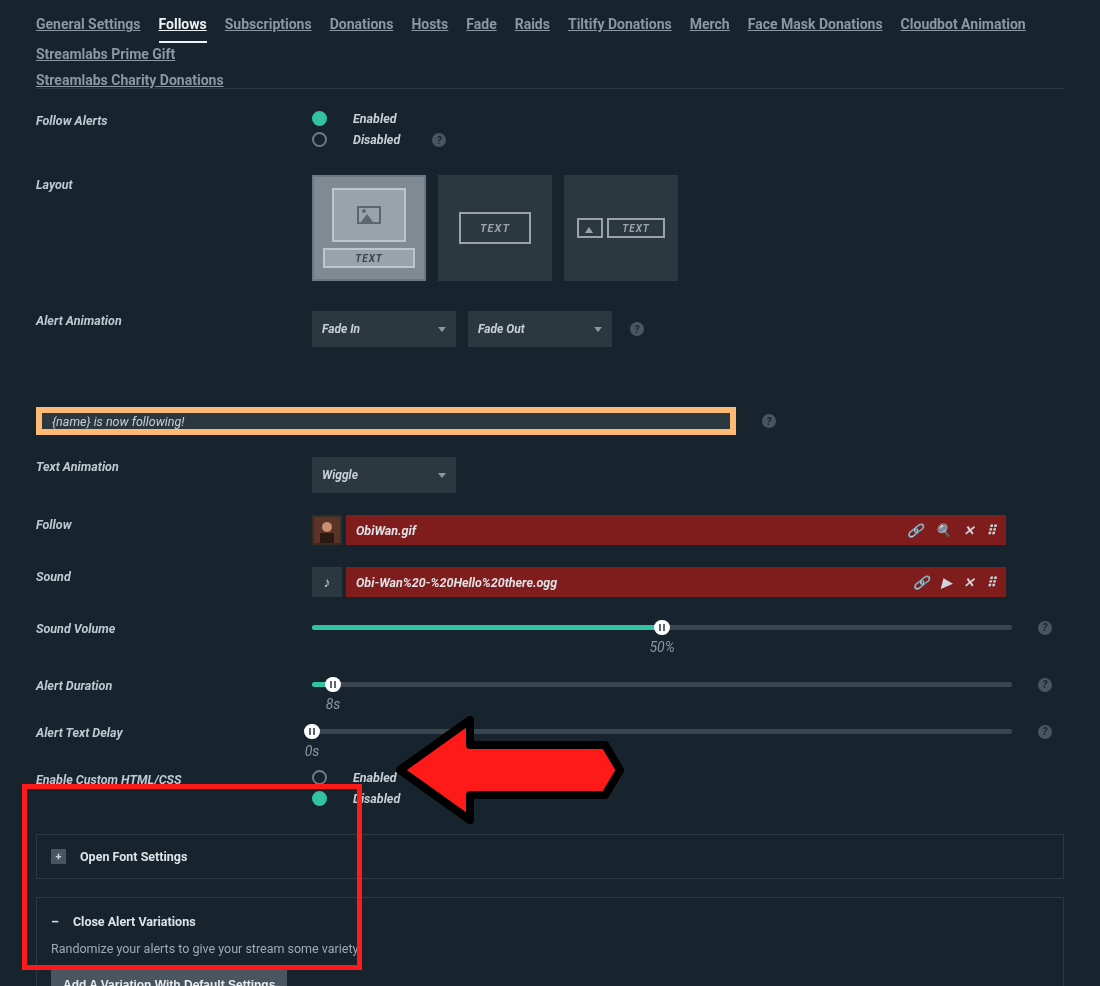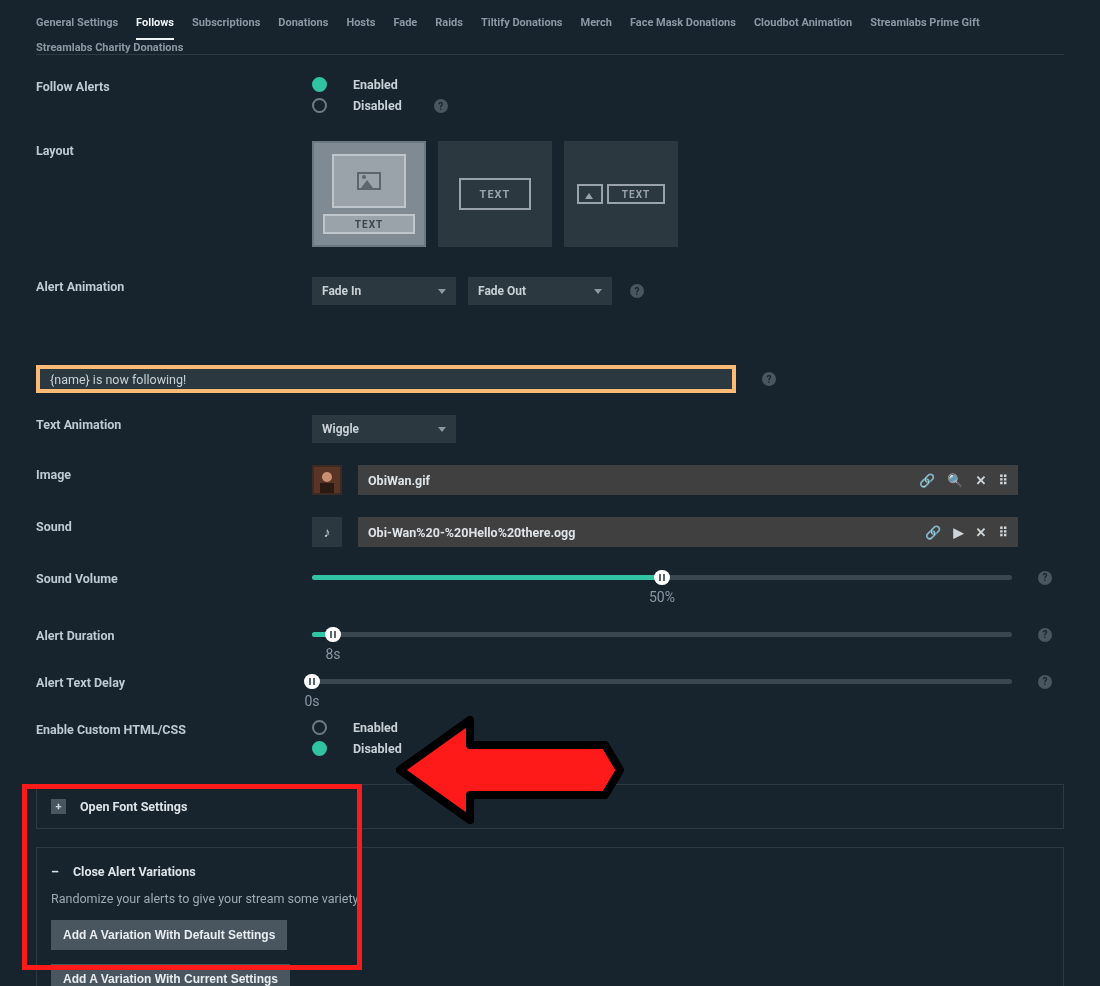--- a/index.html
+++ b/index.html
@@ -7,26 +7,26 @@
     background: #17242d;
     color: #bec9d1;
     font-family: -apple-system, "Segoe UI", Roboto, sans-serif;
     font-size: 13px;
     width: 1100px;
     height: 986px;
     overflow: hidden;
   }
   .container { padding: 8px 36px 20px 36px; }
   .tabs { display: flex; flex-wrap: wrap; gap: 0 18px; padding: 4px 0 0 0; border-bottom: 1px solid #2d3a42; }
-  .tab { font-weight: 700; font-size: 11px; color: #8a98a3; padding: 4px 0 10px 0; cursor: pointer; white-space: nowrap; }
+  .tab { font-weight: 700; font-size: 14px; color: #8a98a3; padding: 4px 0 10px 0; cursor: pointer; white-space: nowrap; text-decoration: underline; }
   .tab.active { color: #eef3f6; position: relative; }
   .tab.active::after { content:""; position:absolute; left:0; right:0; bottom:-1px; height:2px; background:#eef3f6; }
   .tab-row2 { display:block; width:100%; }
 
-  .row { display:flex; margin-top:22px; }
+  .row { display:flex; margin-top:22px;font-style:italic; }
   .label { width: 276px; flex-shrink:0; font-weight:700; font-size:12.5px; color:#bec9d1; padding-top:2px; }
   .field { flex:1; }
 
   .radio-line { display:flex; align-items:flex-end; gap:26px; margin-bottom:6px; font-weight:700; font-size:12.5px; color:#c8d0d6;}
   .radio { width:15px; height:15px; border-radius:50%; border:2px solid #6f7b84; position:relative; }
   .radio.checked { border-color:#31c3a2; background:#31c3a2; }
   .radio.checked::after{ content:""; position:absolute; inset:3px; border-radius:50%; background:#17242d; opacity:0;}
   .help { width:14px; height:14px; border-radius:50%; background:#4a565f; color:#17242d; font-size:10px; display:inline-flex; align-items:center; justify-content:center; font-weight:700; margin-left:6px;}
 
   .layouts { display:flex; gap:12px; }
@@ -41,32 +41,32 @@
   .mini-img::after{content:""; position:absolute; left:4px; bottom:2px; width:0; height:0; border-left:6px solid transparent; border-right:6px solid transparent; border-bottom:8px solid #5b666e;}
   .mini-dot{position:absolute; top:3px; left:5px; width:4px; height:4px; border-radius:50%; background:#5b666e;}
 
   .layout-b .txt-only{ width:72px; height:32px; border:2px solid #9aa3aa; display:flex; align-items:center; justify-content:center; font-size:11px; font-weight:700; color:#9aa3aa; letter-spacing:1px;}
   .layout-c-inner{ display:flex; gap:4px; align-items:center;}
   .layout-c-inner .mini-box{ width:26px; height:20px; border:2px solid #9aa3aa; display:flex; align-items:center; justify-content:center;}
   .layout-c-inner .mini-box .m{ width:14px; height:10px; position:relative;}
   .layout-c-inner .mini-box .m::after{content:"";position:absolute;left:2px;bottom:0;border-left:4px solid transparent;border-right:4px solid transparent;border-bottom:6px solid #9aa3aa;}
   .layout-c-inner .side-txt{ width:58px; height:20px; border:2px solid #9aa3aa; display:flex; align-items:center; justify-content:center; font-size:10px; font-weight:700; color:#9aa3aa; letter-spacing:1px;}
 
-  .select { background:#2b3840; height:28px; display:flex; align-items:center; justify-content:space-between; padding:0 10px; font-weight:700; font-size:12px; color:#c8d0d6; cursor:pointer;text-align:right;}
+  .select { background:#2b3840; height:36px; display:flex; align-items:center; justify-content:space-between; padding:0 10px; font-weight:700; font-size:12px; color:#c8d0d6; cursor:pointer;text-align:right;}
   .select .caret{ width:0;height:0;border-left:4px solid transparent;border-right:4px solid transparent;border-top:5px solid #8a98a3;}
   .anim-row{ display:flex; gap:12px; align-items:center;}
   .anim-row .select{ width:144px; }
 
-  .input-full{ background:#2b3840; border:4px solid #fdba74; height:28px; width:700px; padding:0 10px; color:#c8d0d6; font-size:12.5px; display:flex; align-items:center;}
+  .input-full{ background:#2b3840; border:6px solid #fdba74; height:28px; width:700px; padding:0 10px; color:#c8d0d6; font-size:12.5px; display:flex; align-items:center;}
   .input-wrap{ display:flex; align-items:center; gap:12px;}
 
   .media-row{ display:flex; align-items:center; gap:0;}
   .media-thumb{ width:30px; height:30px; background:#3a2a22; display:flex; align-items:center; justify-content:center; }
   .media-thumb.sound{ background:#2b3840; color:#cfd6db; font-size:14px;}
-  .media-bar{ flex:1; max-width:660px; background:#404040; height:30px; display:flex; align-items:center; justify-content:space-between; padding:0 10px; margin-left:16px; font-size:12.5px; font-weight:700; color:#dde3e7;}
+  .media-bar{ flex:1; max-width:660px; background:#7f1d1d; height:30px; display:flex; align-items:center; justify-content:space-between; padding:0 10px; margin-left:4px; font-size:12.5px; font-weight:700; color:#dde3e7;}
   .media-icons{ display:flex; gap:12px; color:#cfd6db; }
   .media-icons span{ cursor:pointer; font-size:13px; }
 
   .slider-wrap{ position:relative; width:700px; }
   .slider-track{ height:5px; background:#3a4750; border-radius:3px; position:relative; }
   .slider-fill{ position:absolute; left:0; top:0; bottom:0; background:#31c3a2; border-radius:3px; }
   .slider-thumb{ position:absolute; top:-5px; width:16px; height:15px; background:#fff; border-radius:8px; transform:translateX(-50%); display:flex; align-items:center; justify-content:center;}
   .slider-thumb::before,.slider-thumb::after{content:"";width:2px;height:7px;background:#5b666e;margin:0 1px;}
   .slider-label{ position:absolute; top:14px; font-size:14px; color:#8a98a3; transform:translateX(-50%); }
   .slider-row{ display:flex; align-items:center; gap:12px;}
@@ -178,21 +178,21 @@
     <div class="label">Text Animation</div>
     <div class="field">
       <div class="select" style="width:144px;">
           <span>Wiggle</span>
           <span class="caret"></span>
         </div>
     </div>
   </div>
 
   <div class="row">
-    <div class="label">Image</div>
+    <div class="label">Follow</div>
     <div class="field media-row">
       <div class="media-thumb">
         <svg width="26" height="26">
             <rect width="26" height="26" fill="#5a3426"></rect>
             <circle cx="13" cy="10" r="5" fill="#c89070"></circle>
             <rect x="6" y="16" width="14" height="10" fill="#2a1a12"></rect>
           </svg>
       </div>
       <div class="media-bar">
         <span>ObiWan.gif</span>

